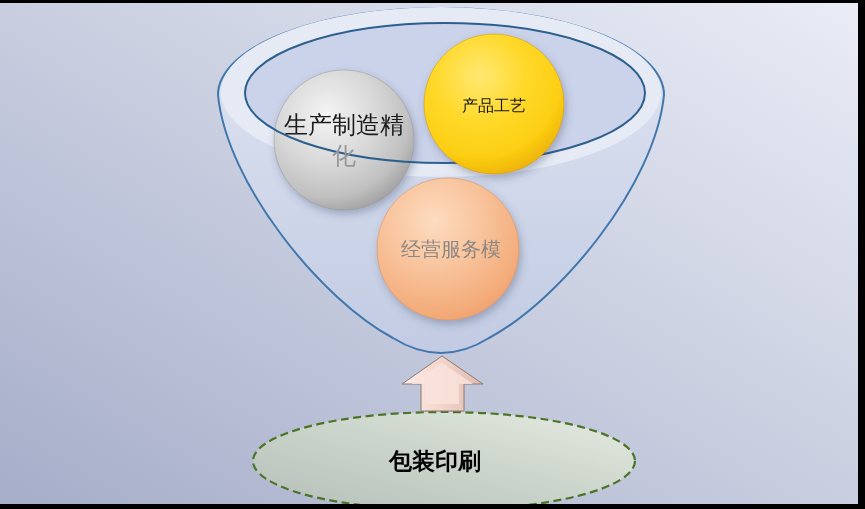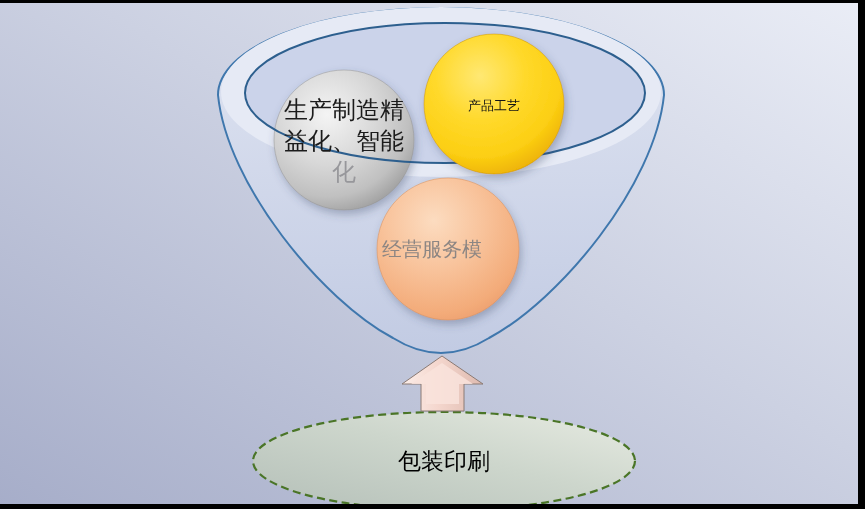--- a/index.html
+++ b/index.html
@@ -13,23 +13,23 @@
   .bar.bottom{left:0;bottom:0;width:865px;height:5px;}
   .bar.right{right:0;top:0;width:7px;height:509px;}
   svg.diagram{position:absolute;left:0;top:0;z-index:5;}
   .label{
     position:absolute;z-index:10;text-align:center;
     transform:translate(-50%,-50%);white-space:nowrap;pointer-events:none;
   }
   .label div{white-space:nowrap;}
   .lbl-gray{left:344px;top:141px;font-size:24px;line-height:31px;color:#1b1b1b;}
   .lbl-gray .muted{color:#97979b;}
-  .lbl-gold{left:494px;top:106px;font-size:13px;line-height:42px;color:#141414;}
-  .lbl-orange{left:432px;top:249px;font-size:20px;line-height:30px;color:#8d8683;}
-  .lbl-base{left:444px;top:461px;font-size:23px;font-weight:normal;color:#000;}
+  .lbl-gold{left:494px;top:106px;font-size:16px;line-height:42px;color:#141414;}
+  .lbl-orange{left:451px;top:249px;font-size:20px;line-height:30px;color:#8d8683;}
+  .lbl-base{left:435px;top:461px;font-size:23px;font-weight:bold;color:#000;}
 </style>
 </head>
 <body>
 
 <div class="screen">
 
   <svg class="diagram" width="865" height="509" viewBox="0 0 865 509">
     <defs>
       <linearGradient id="funnelGrad" x1="0" y1="0" x2="0" y2="1">
         <stop offset="0" stop-color="#e0e5f2"></stop>
@@ -88,21 +88,20 @@
     <circle cx="448" cy="249" r="71" fill="url(#orangeBead)" stroke="#d98e55" stroke-opacity="0.5" stroke-width="1" filter="url(#soft)"></circle>
 
     <ellipse cx="444" cy="461" rx="191" ry="49" fill="url(#baseGrad)" stroke-width="2.2" stroke-dasharray="8 4.5" stroke="#4a7527"></ellipse>
 
     <polygon points="442,356 483,384 464,384 464,411 421,411 421,384 402,384" fill="url(#arrowGrad)" stroke-width="1" stroke="#8a7a74"></polygon>
     <polygon points="442,363 473,384 459,384 459,404 426,404 426,384 411,384" fill="#f9e3dc" opacity="0.85"></polygon>
   </svg>
 
   <div class="label lbl-gray">
     <div>生产制造精</div>
-    <div>益化、智能</div>
     <div class="muted">化</div>
   </div>
 
   <div class="label lbl-gold">
     <div>产品工艺</div>
   </div>
 
   <div class="label lbl-orange">
     <div>经营服务模</div>
   </div>

